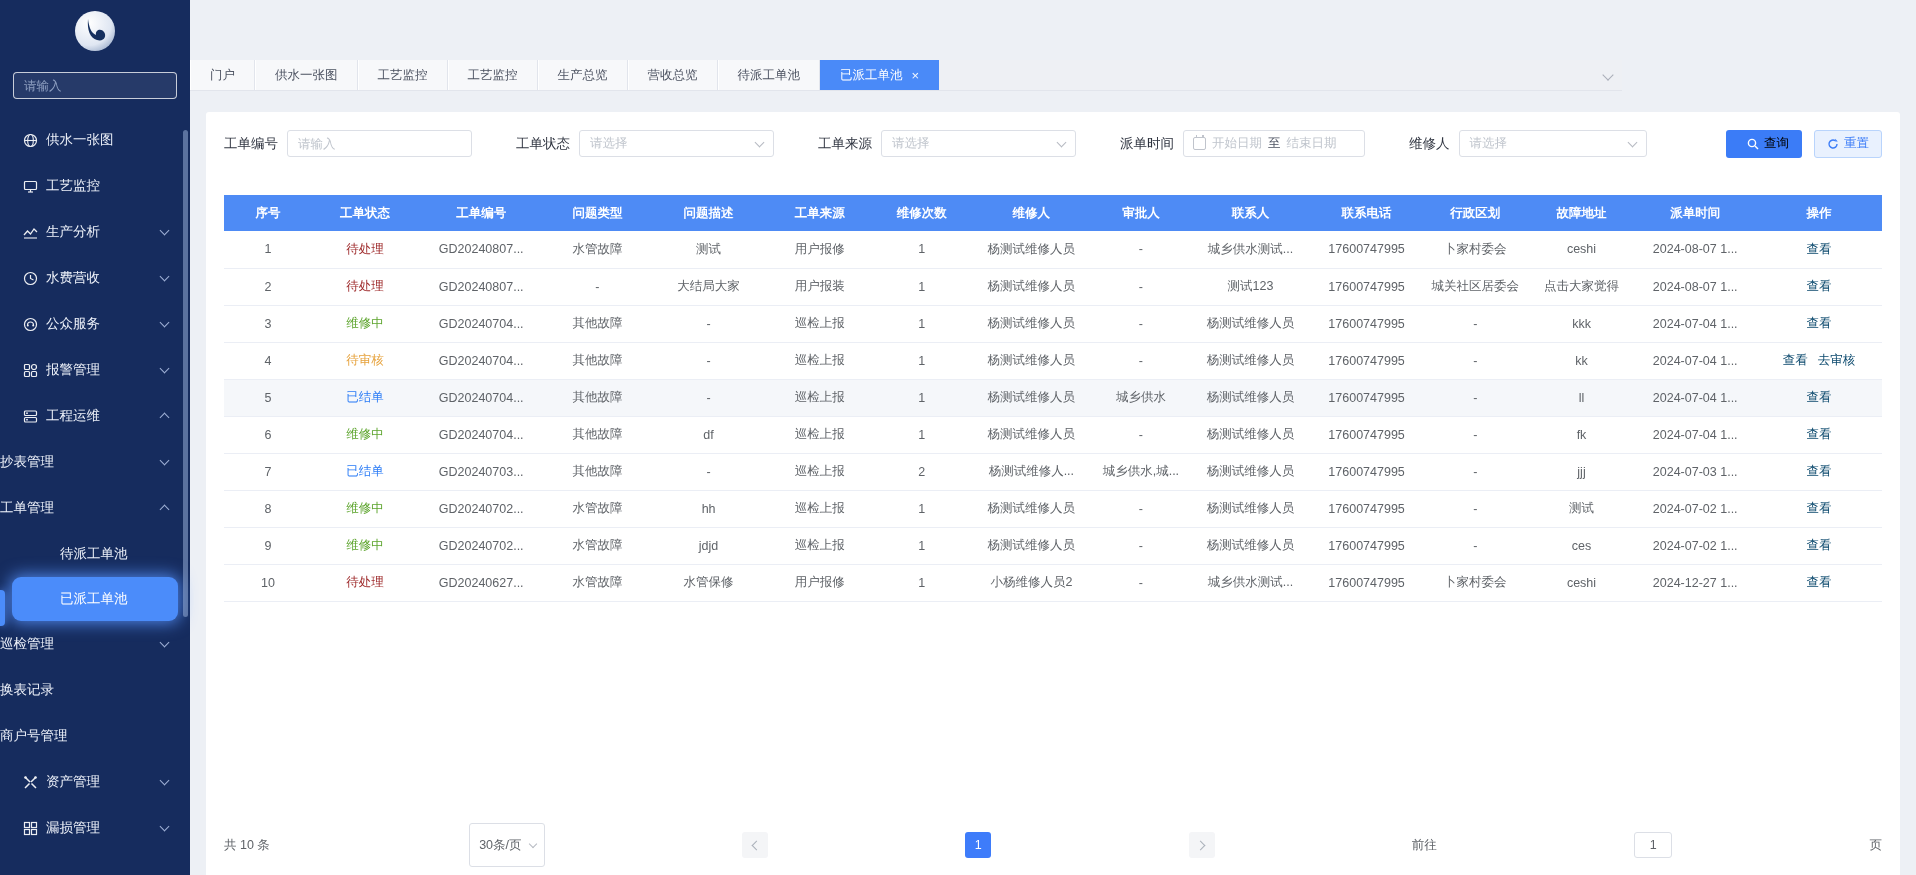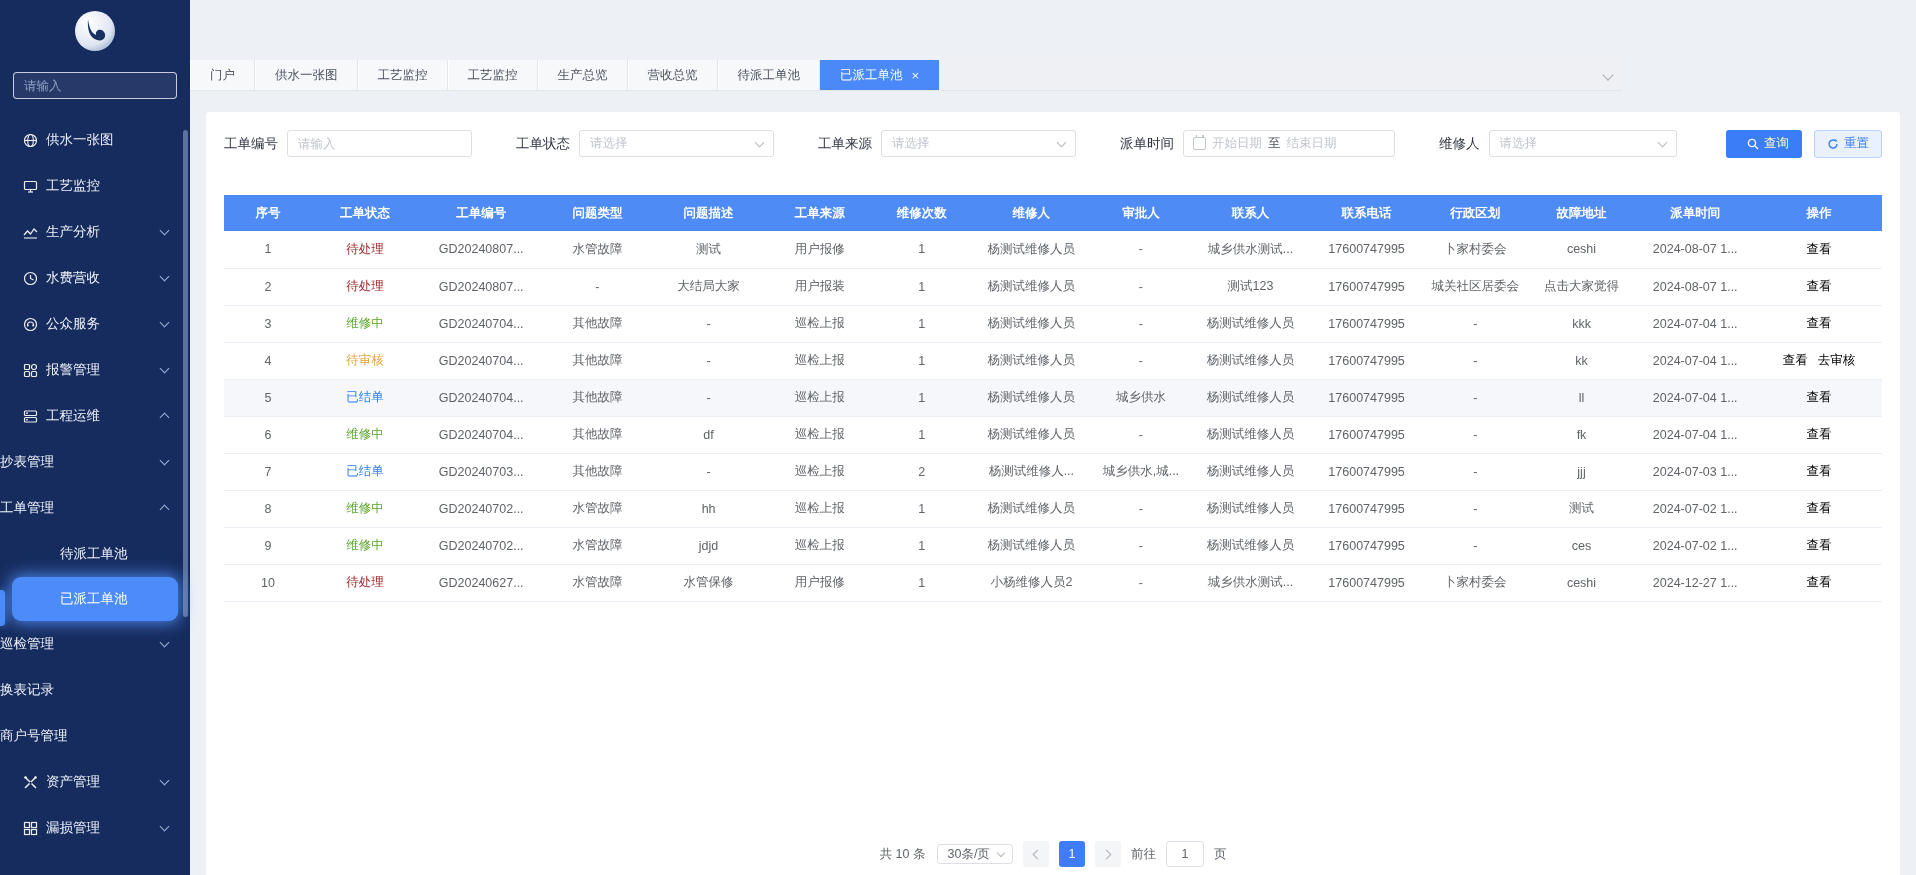--- a/index.html
+++ b/index.html
@@ -86,51 +86,51 @@
   .f-input, .f-select, .f-date { height:27px; border:1px solid #dcdfe6; border-radius:3px;
     background:#fff; display:flex; align-items:center; font-size:12.5px; color:#bfc4cc; }
   .f-input { width:185px; }
   .f-input input { border:none; outline:none; width:100%; padding:0 10px; font-size:12.5px;
     color:#333; font-family:"Liberation Sans","DejaVu Sans",sans-serif; }
   .f-input input::placeholder { color:#bfc4cc; }
   .f-select { width:195px; padding:0 10px; position:relative; cursor:pointer; }
   .f-select .schev { position:absolute; right:10px; width:7px; height:7px;
     border-right:1.4px solid #b6bac2; border-bottom:1.4px solid #b6bac2;
     transform:rotate(45deg); margin-top:-3px; }
-  .f-date { width:212px; padding:0 9px; gap:6px; cursor:pointer; }
+  .f-date { width:182px; padding:0 9px; gap:6px; cursor:pointer; }
   .f-date .sep { color:#4c5261; }
   .cal-icon { width:13px; height:13px; border:1.3px solid #c0c4cc; border-radius:2px;
     position:relative; flex:none; }
   .cal-icon::before { content:""; position:absolute; left:1.5px; top:-3.5px; width:1.5px;
     height:3px; background:#c0c4cc; }
   .cal-icon::after { content:""; position:absolute; right:1.5px; top:-3.5px; width:1.5px;
     height:3px; background:#c0c4cc; }
   .f-buttons { margin-left:auto; display:flex; gap:12px; }
   .btn { height:28px; border-radius:3px; font-size:12.5px; display:flex; align-items:center;
     padding:0 12px; cursor:pointer; gap:5px; border:1px solid transparent; }
-  .btn-primary { background:#3b7cf7; color:#fef9c3;padding-left:20px; }
+  .btn-primary { background:#3b7cf7; color:#000000;padding-left:20px; }
   .btn-plain { background:#e9f1fe; color:#3b7cf7; border-color:#b9d4fc; }
 
   
   .table-wrap { margin-top:38px; }
   table { width:100%; border-collapse:collapse; table-layout:fixed; }
   thead th { background:#4e8bf5; color:#fff; font-size:12.5px; font-weight:700;
     height:36px; text-align:center; white-space:nowrap; overflow:hidden; }
   tbody td { height:37px; font-size:12.5px; color:#5f6368; text-align:center;
     border-bottom:1px solid #ebeef5; white-space:nowrap; overflow:hidden;
     text-overflow:ellipsis; padding:0 4px; }
   tbody tr.striped { background:#f5f7fa; }
-  .op-link { color:#000000; cursor:pointer; margin:0 5px; text-decoration:none; }
+  .op-link { color:#0c4a6e; cursor:pointer; margin:0 5px; text-decoration:none; }
 
   
   .spacer { flex:1; }
-  .pagination { display:flex; align-items:center; justify-content:center;
+  .pagination { display:flex; align-items:center; justify-content:space-between;
     margin-bottom:14px; gap:10px; font-size:12.5px; color:#5f6368; }
   .pg-total { margin-right:2px; }
-  .pg-size { height:20px; border:1px solid #dcdfe6; border-radius:3px; display:flex;
+  .pg-size { height:44px; border:1px solid #dcdfe6; border-radius:3px; display:flex;
     align-items:center; padding:0 22px 0 9px; position:relative; color:#5f6368;
     cursor:pointer; background:#fff; }
   .pg-size .schev { position:absolute; right:8px; width:6px; height:6px;
     border-right:1.3px solid #b6bac2; border-bottom:1.3px solid #b6bac2;
     transform:rotate(45deg); margin-top:-3px; }
   .pg-btn { width:26px; height:26px; background:#f4f5f7; border-radius:3px; display:flex;
     align-items:center; justify-content:center; cursor:pointer; }
   .pg-btn .arr { width:7px; height:7px; border-right:1.5px solid #aab0ba;
     border-bottom:1.5px solid #aab0ba; }
   .pg-btn .arr.left { transform:rotate(135deg); margin-left:3px; }

